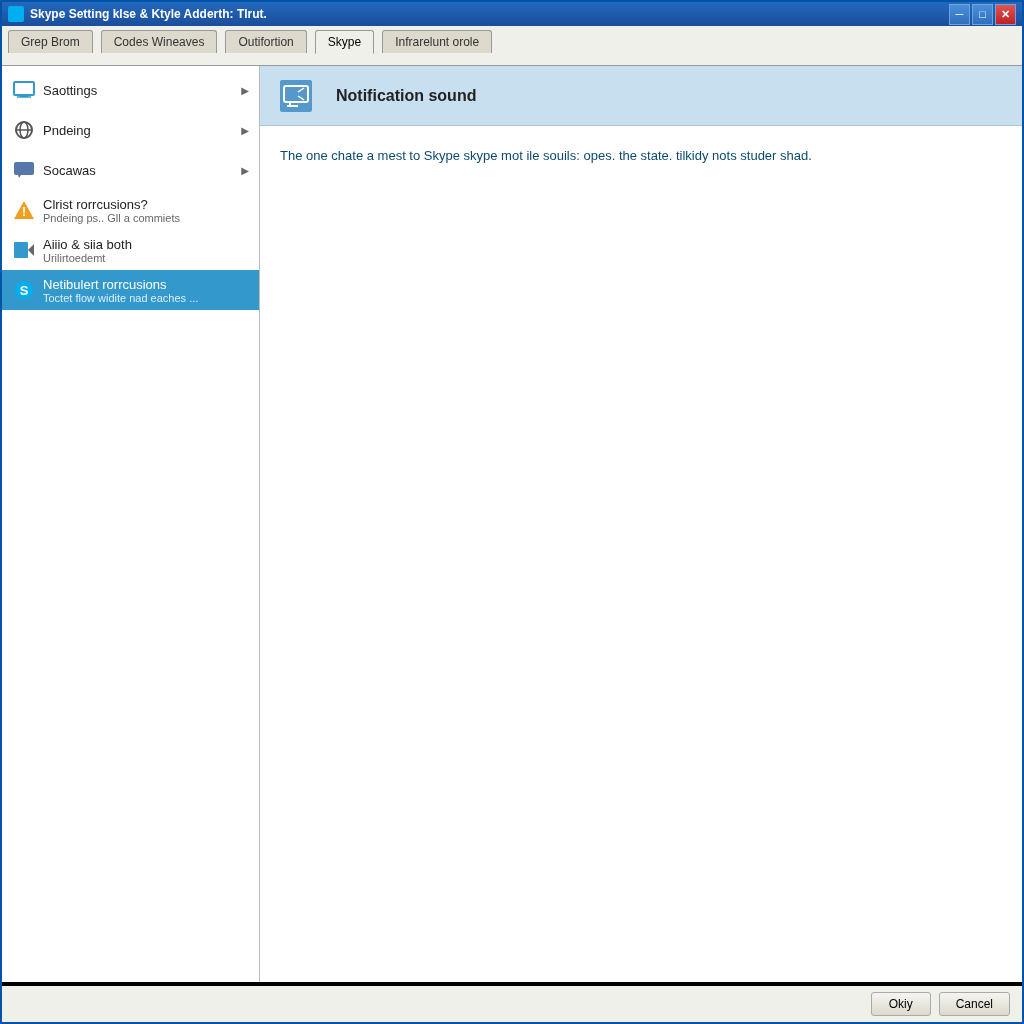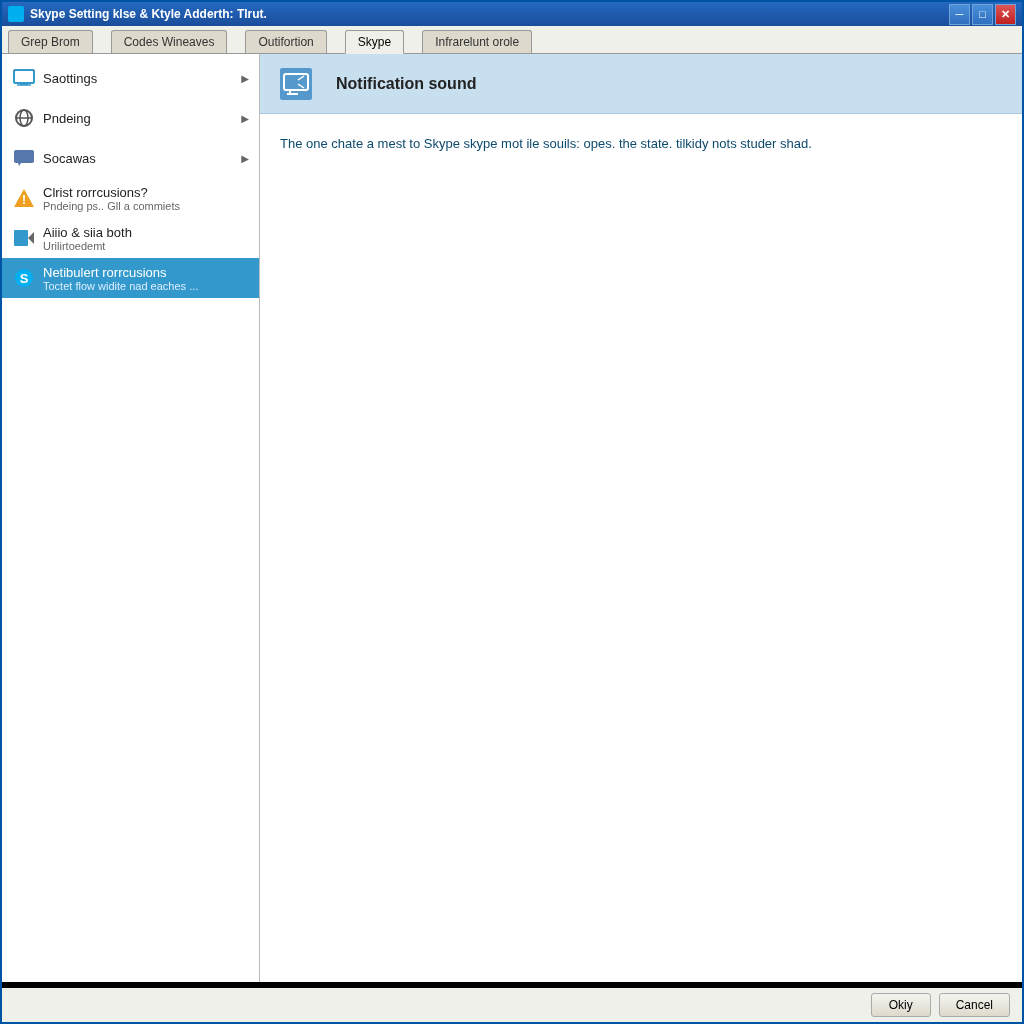--- a/index.html
+++ b/index.html
@@ -67,22 +67,22 @@
 
     .title-btn.close {
       background: linear-gradient(to bottom, #e05555, #c02020);
     }
 
     .tab-bar {
       background: #f0f0ea;
       border-bottom: 1px solid #999;
       display: flex;
       align-items: flex-end;
-      padding: 4px 6px 0;
-      gap: 18px;
+      padding: 4px 6px 12px;
+      gap: 8px;
     }
 
     .tab {
       padding: 4px 12px;
       border: 1px solid #999;
       border-bottom: none;
       background: #ddd9cc;
       font-size: 12px;
       cursor: pointer;
       border-radius: 3px 3px 0 0;
@@ -204,21 +204,21 @@
 
     .description-text {
       font-size: 13px;
       color: #0c4a6e;
       line-height: 1.6;
     }
 
     .bottom-bar {
       height: 40px;
       background: #f0f0ea;
-      border-top: 6px solid #000000;
+      border-top: 4px solid #000000;
       display: flex;
       align-items: center;
       justify-content: flex-end;
       padding: 8px 12px;
       gap: 8px;
     }
 
     .btn {
       padding: 4px 16px;
       border: 1px solid #aaa;

